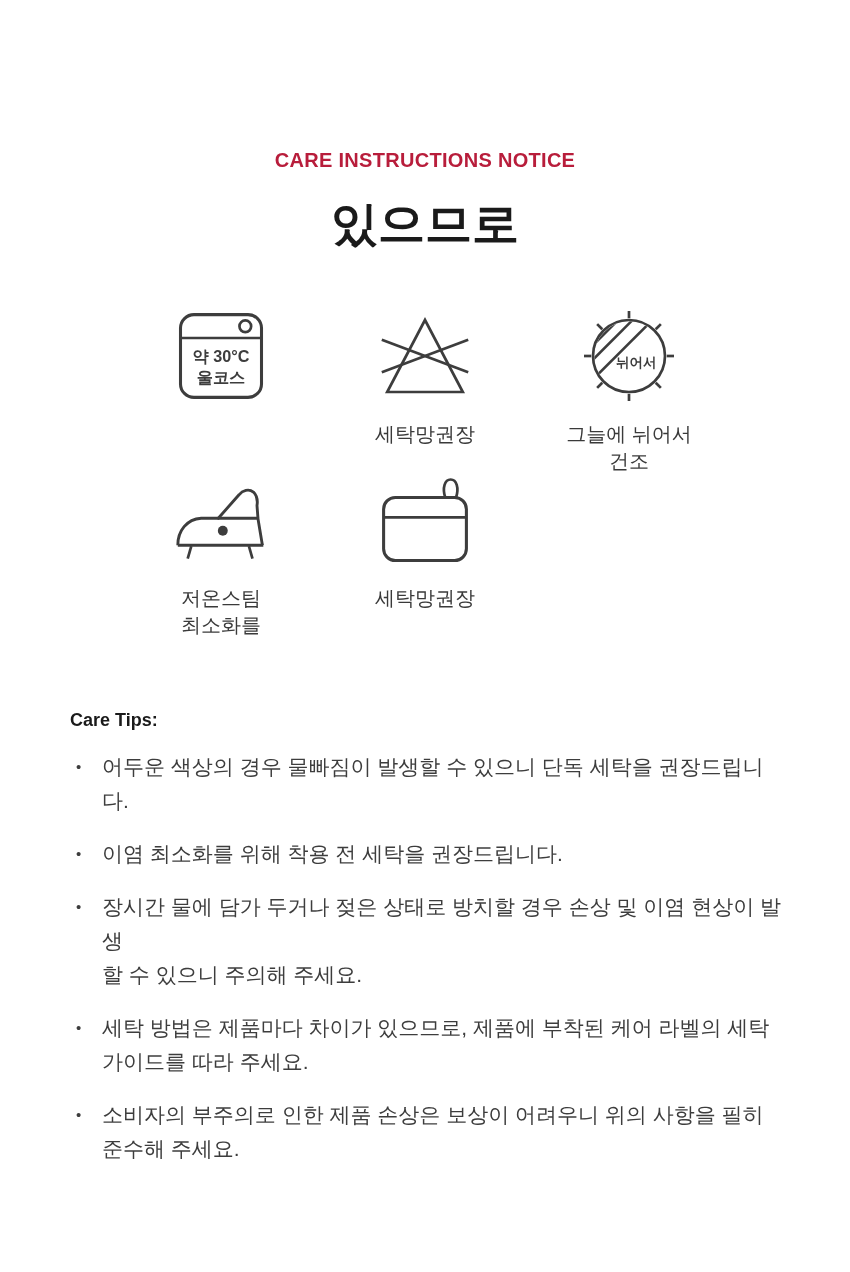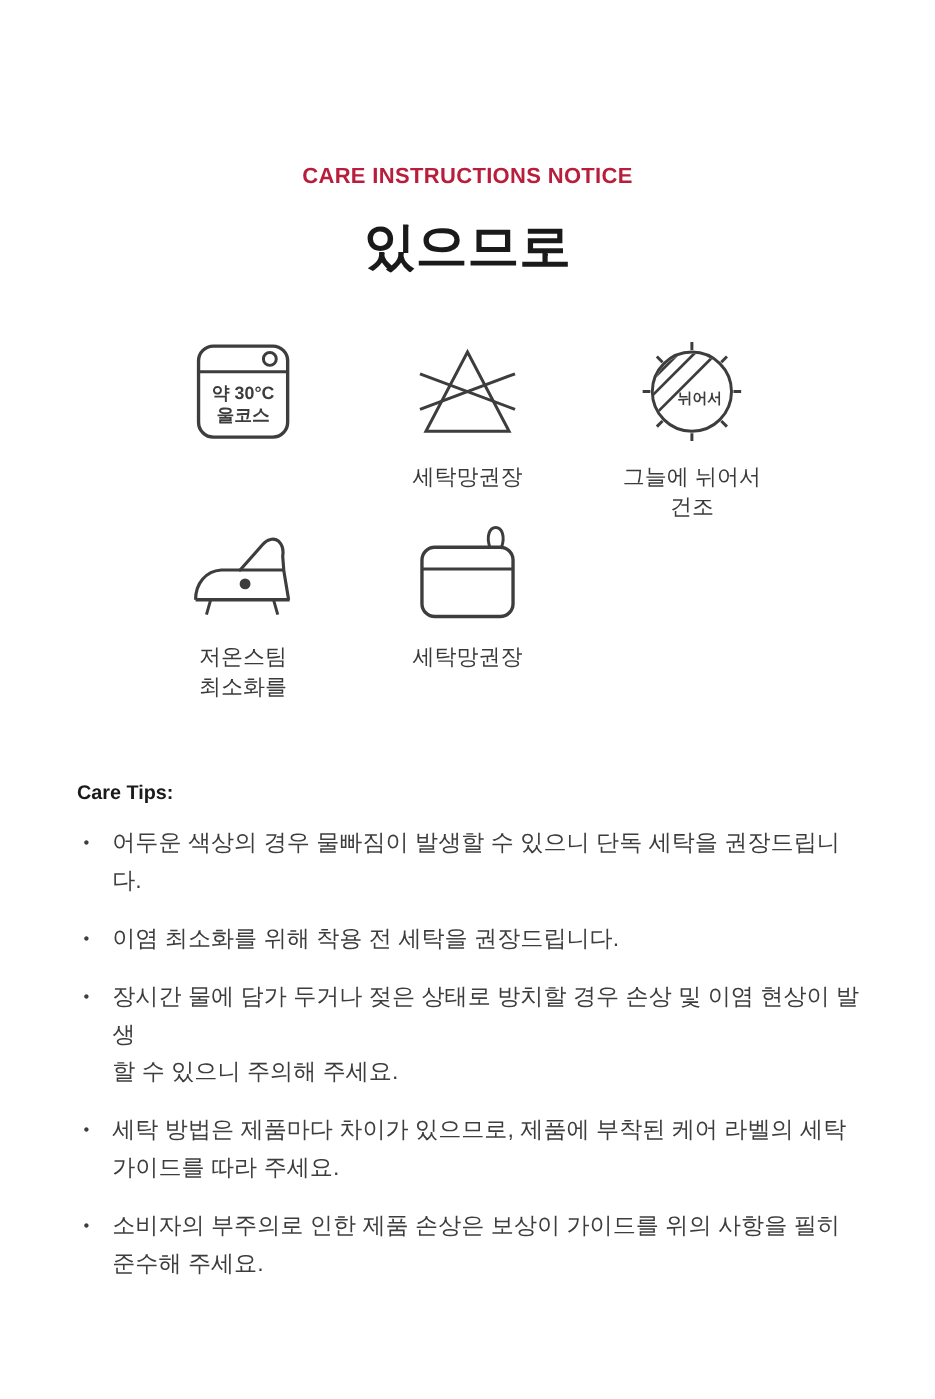--- a/index.html
+++ b/index.html
@@ -220,21 +220,21 @@
       <li class="care-tip">
         <span class="tip-marker">•</span>
         <span class="tip-text">
           <span class="tip-line">세탁 방법은 제품마다 차이가 있으므로, 제품에 부착된 케어 라벨의 세탁</span>
           <span class="tip-line">가이드를 따라 주세요.</span>
         </span>
       </li>
       <li class="care-tip">
         <span class="tip-marker">•</span>
         <span class="tip-text">
-          <span class="tip-line">소비자의 부주의로 인한 제품 손상은 보상이 가이드를 위의 사항을 필히</span>
+          <span class="tip-line">소비자의 부주의로 인한 제품 손상은 보상이 어려우니 위의 사항을 필히</span>
           <span class="tip-line">준수해 주세요.</span>
         </span>
       </li>
     </ul>
   </section>
 
   <div class="bottom-band"></div>
 
 </div>
 

